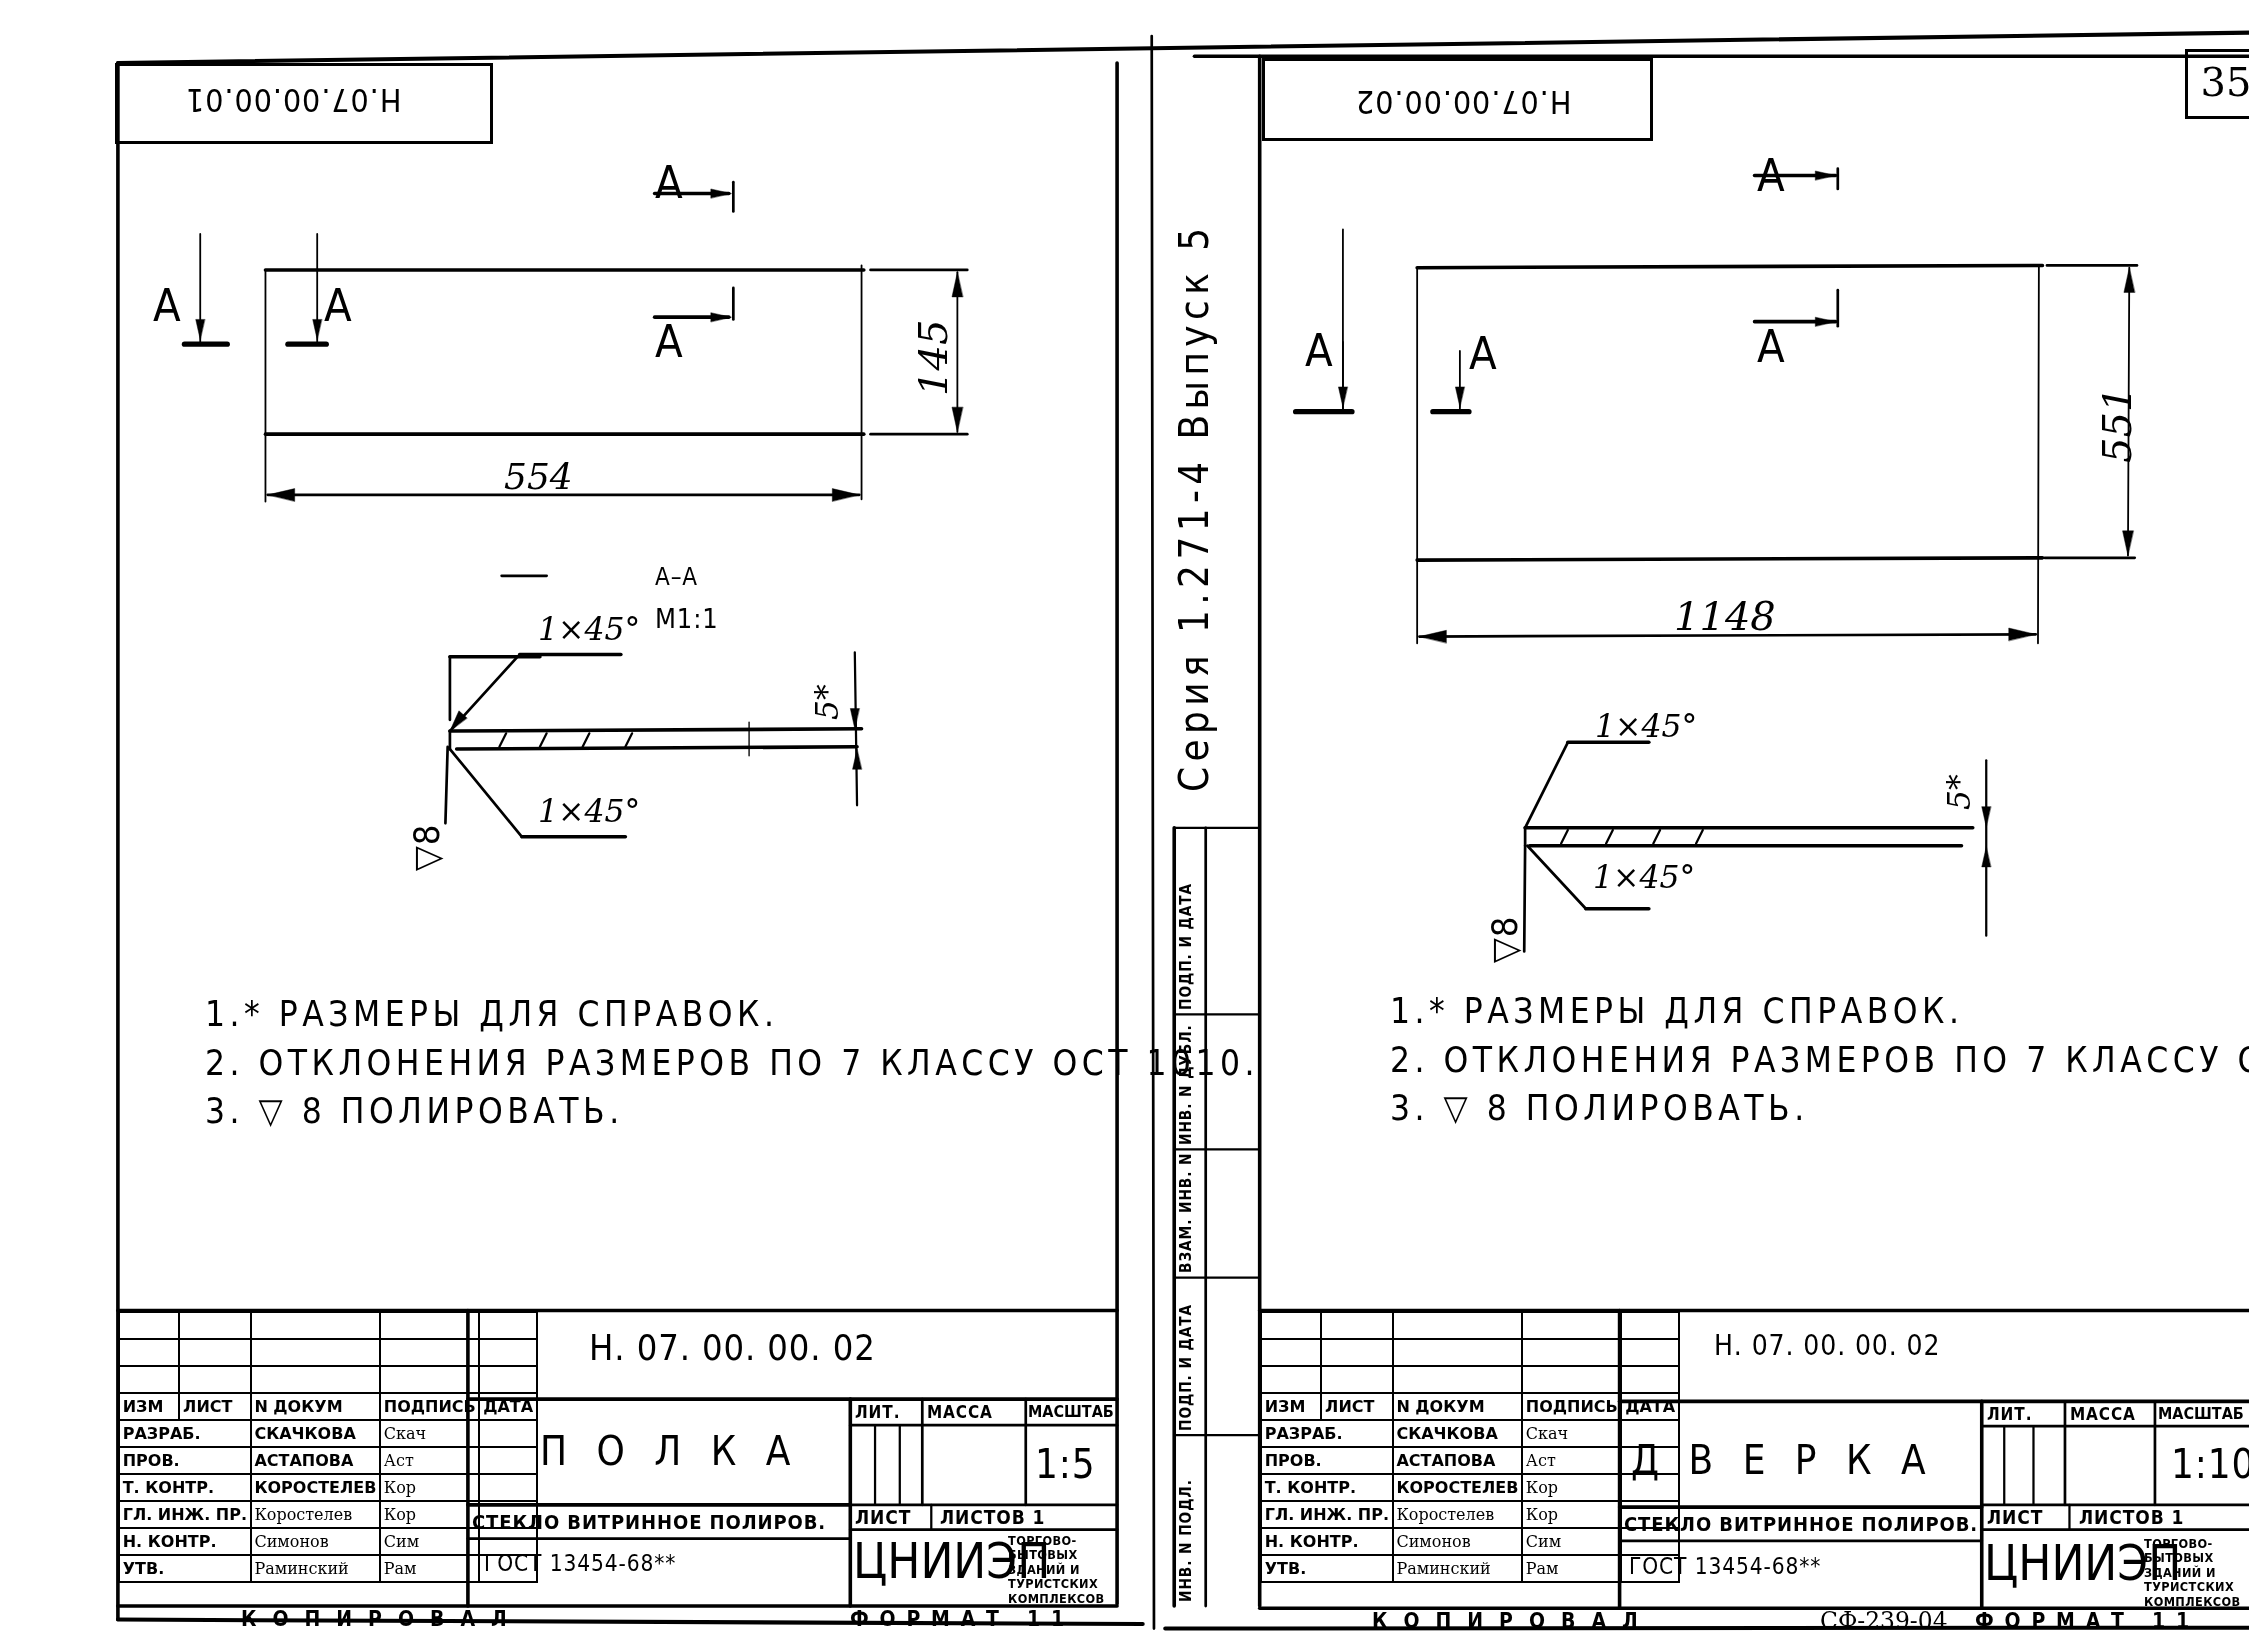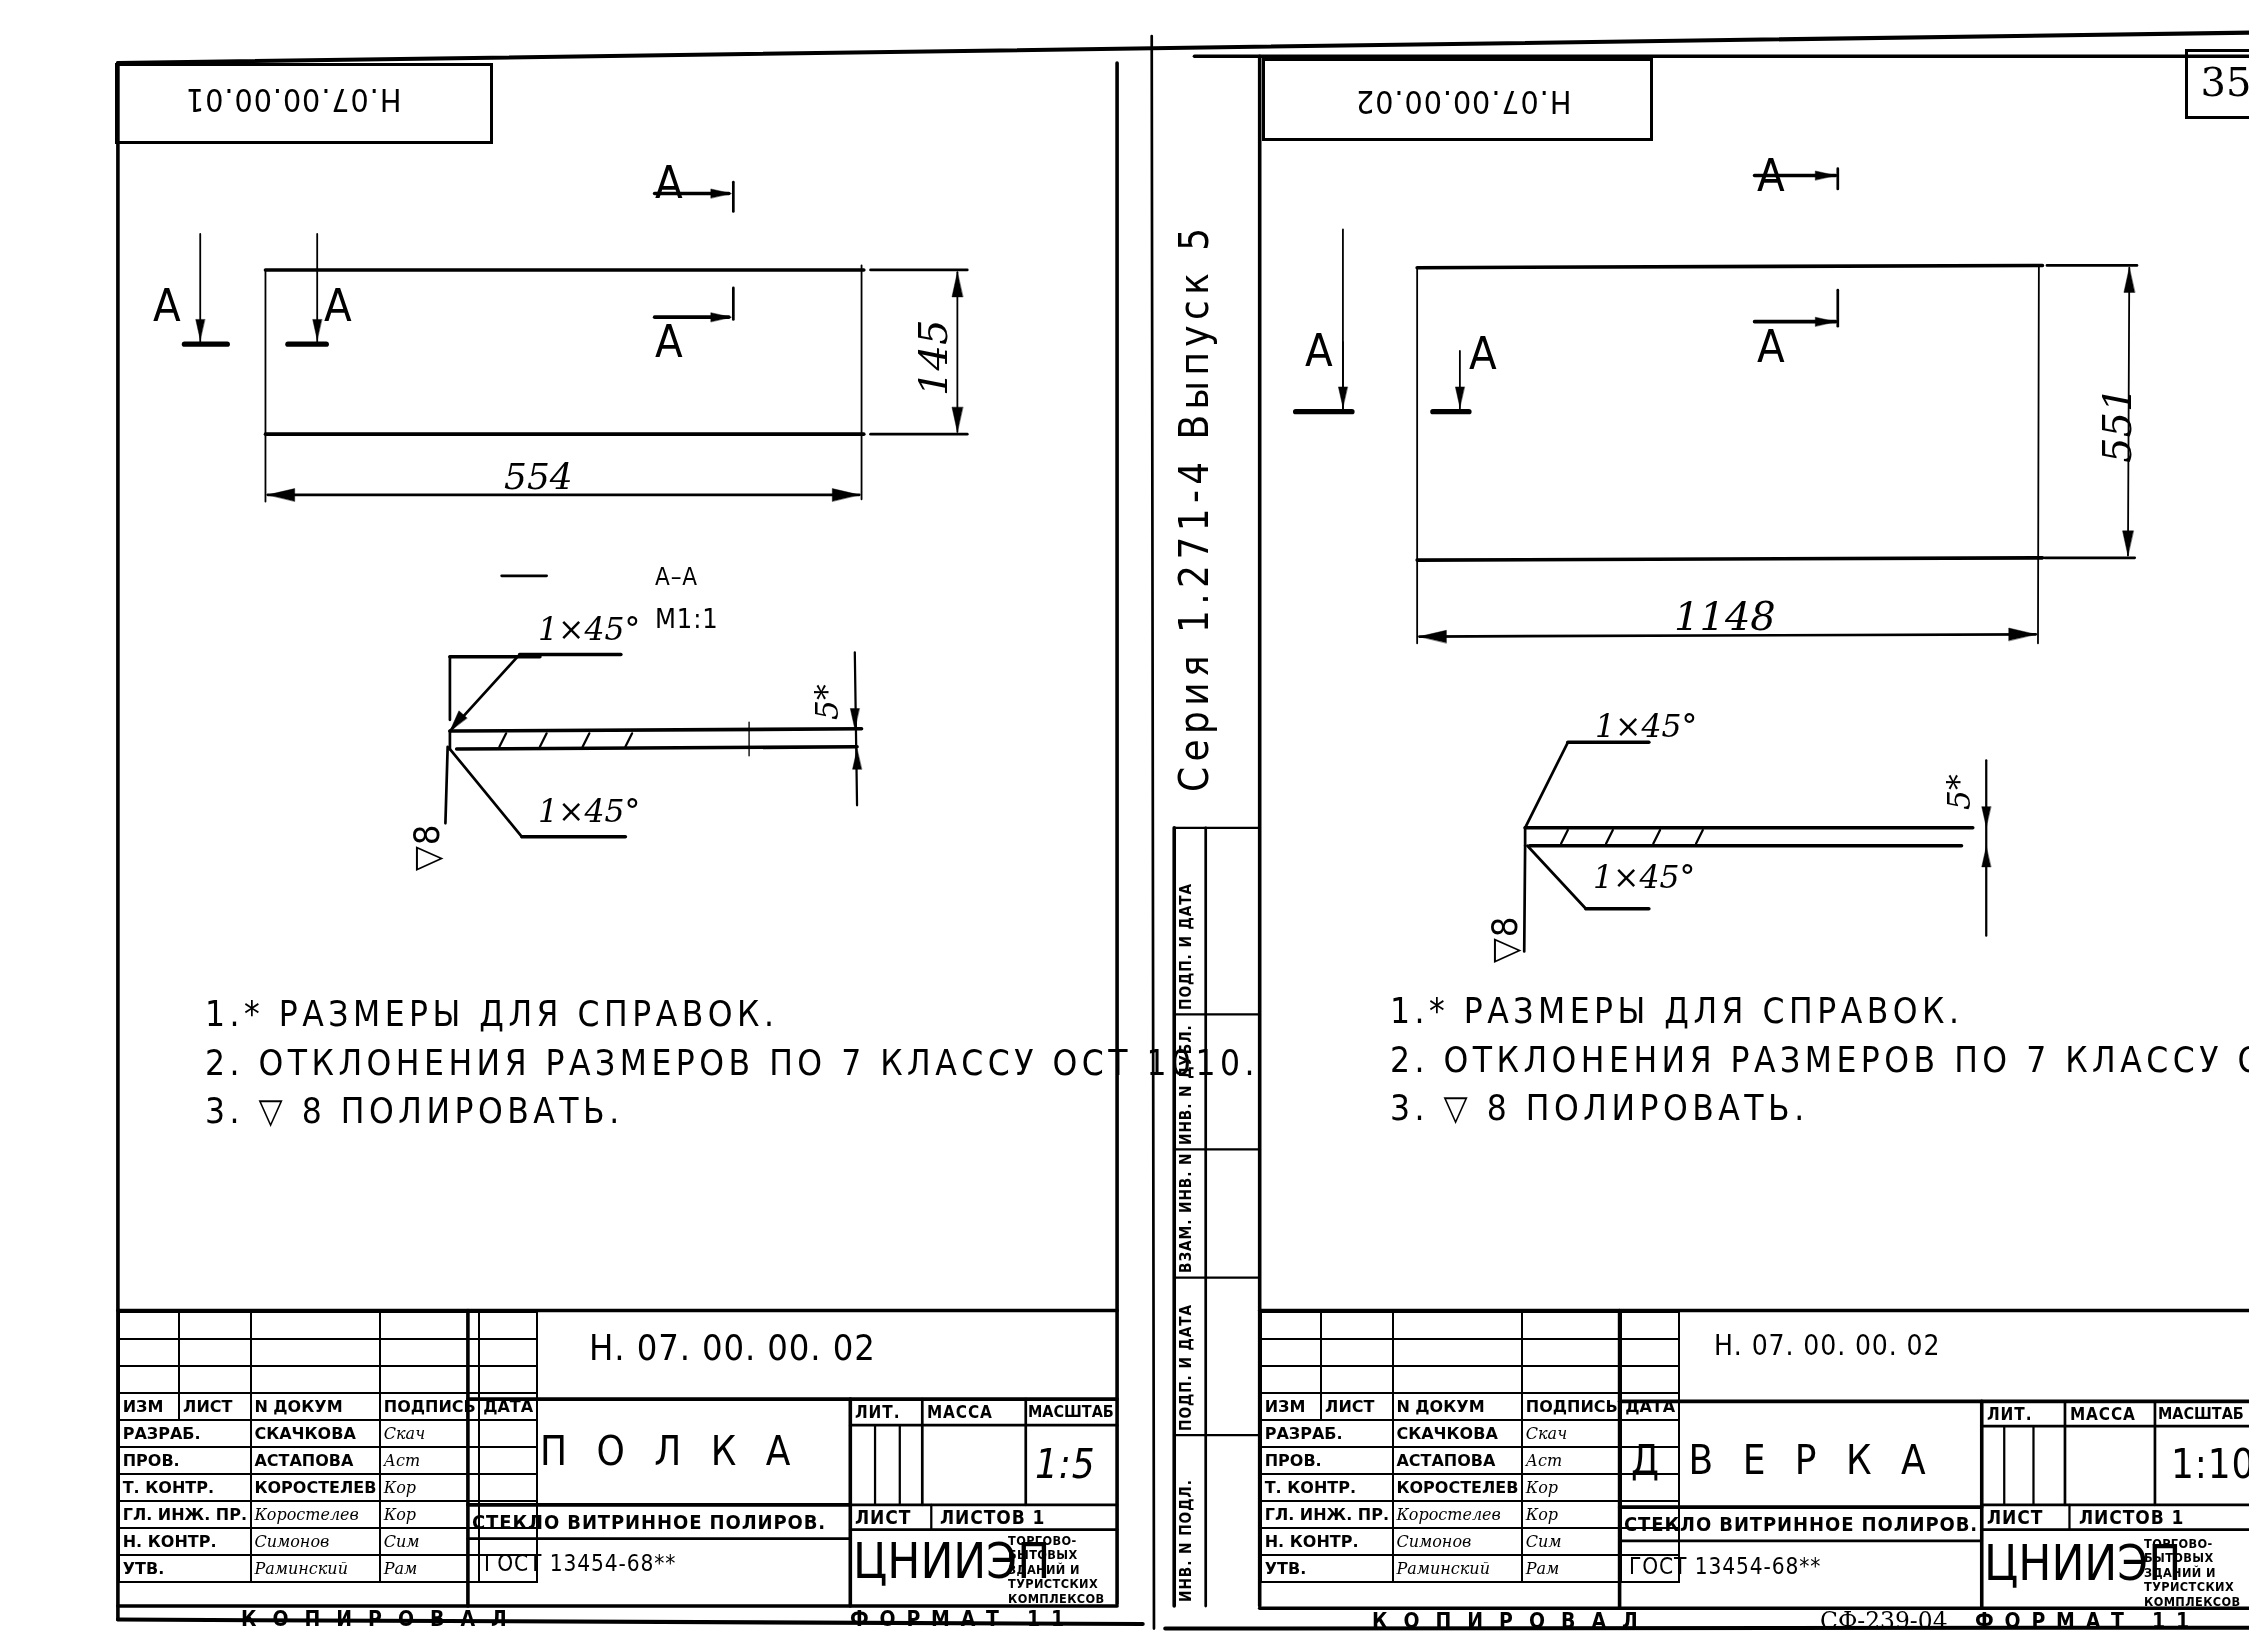--- a/index.html
+++ b/index.html
@@ -5,21 +5,21 @@
   html,body{margin:0;padding:0;background:#fff;}
   body{width:2285px;height:1647px;position:relative;overflow:hidden;font-family:"DejaVu Sans Mono","Liberation Mono",monospace;color:#000;}
   .box{position:absolute;border:3.6px solid #000;box-sizing:border-box;}
   .txt{position:absolute;white-space:nowrap;font-family:"DejaVu Sans Condensed","DejaVu Sans",sans-serif;font-weight:bold;letter-spacing:0.9px;line-height:1;}
   .hand{position:absolute;white-space:nowrap;font-family:"DejaVu Serif",serif;font-style:italic;line-height:1;}
   .upside{transform:rotate(180deg);}
   .vert{transform-origin:left top;transform:rotate(-90deg);}
   .notes div{margin-bottom:13.5px;}
   table.tb{position:absolute;border-collapse:collapse;}
   table.tb td{border:2.2px solid #000;padding:0 2.7px;font-family:"DejaVu Sans",sans-serif;font-weight:bold;font-size:16px;height:25px;white-space:nowrap;overflow:hidden;}
-  table.tb td.sig{font-family:"DejaVu Serif",serif;font-style:italic;font-weight:normal;border-radius:6px;}
+  table.tb td.sig{font-family:"DejaVu Serif",serif;font-weight:normal;border-radius:6px;}
   svg{position:absolute;left:0;top:0;}
 </style>
 </head>
 <body>
 
 <svg width="2285" height="1647" viewBox="0 0 5079 3661">
   <g stroke="#000" fill="none" stroke-linecap="round">
 
     <line x1="262" y1="140" x2="5040" y2="72" stroke-width="9"></line>
 
@@ -303,21 +303,21 @@
         </tr>
   </tbody>
     </table>
   <div class="txt" style="left:589px;top:1330px;font-size:36px;font-weight:normal;">Н. 07. 00. 00. 02</div>
   <div class="txt" style="left:540px;top:1431px;font-size:40px;font-weight:normal;letter-spacing:9px;">П О Л К А</div>
   <div class="txt" style="left:472px;top:1512px;font-size:20px;">СТЕКЛО ВИТРИННОЕ ПОЛИРОВ.</div>
   <div class="txt" style="left:484px;top:1552px;font-size:22.5px;font-weight:normal;">ГОСТ 13454-68**</div>
   <div class="txt" style="left:855px;top:1404px;font-size:17px;">ЛИТ.</div>
   <div class="txt" style="left:927px;top:1404px;font-size:17px;">МАССА</div>
   <div class="txt" style="left:1028px;top:1404px;font-size:16px;letter-spacing:0;">МАСШТАБ</div>
-  <div class="txt" style="left:1035px;top:1444px;font-size:40px;font-weight:normal;font-style:italic;">1:5</div>
+  <div class="txt" style="left:1035px;top:1444px;font-size:40px;font-weight:normal;">1:5</div>
   <div class="txt" style="left:855px;top:1508px;font-size:19px;">ЛИСТ</div>
   <div class="txt" style="left:940px;top:1508px;font-size:19px;">ЛИСТОВ 1</div>
   <div class="txt" style="left:853px;top:1537px;font-size:49px;font-weight:normal;letter-spacing:0;">ЦНИИЭП</div>
   <div class="txt" style="left:1008px;top:1534px;font-size:12.6px;width:108px;white-space:normal;line-height:1.15;letter-spacing:0.4px;">ТОРГОВО-БЫТОВЫХ ЗДАНИЙ И ТУРИСТСКИХ КОМПЛЕКСОВ</div>
 </div>
 
 <div>
   <table class="tb" style="left:1260px;top:1311px;width:360px;">
     <tbody>
         <tr>

